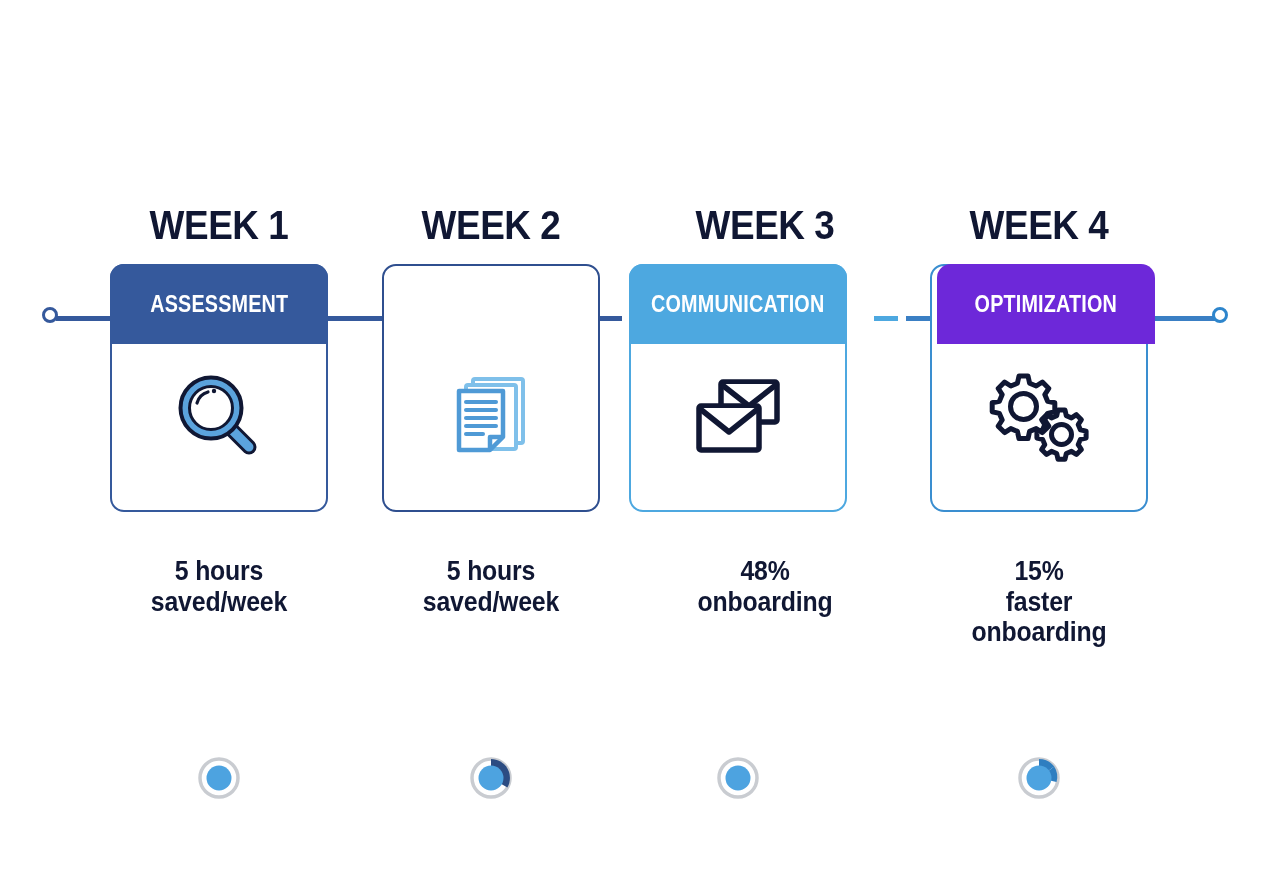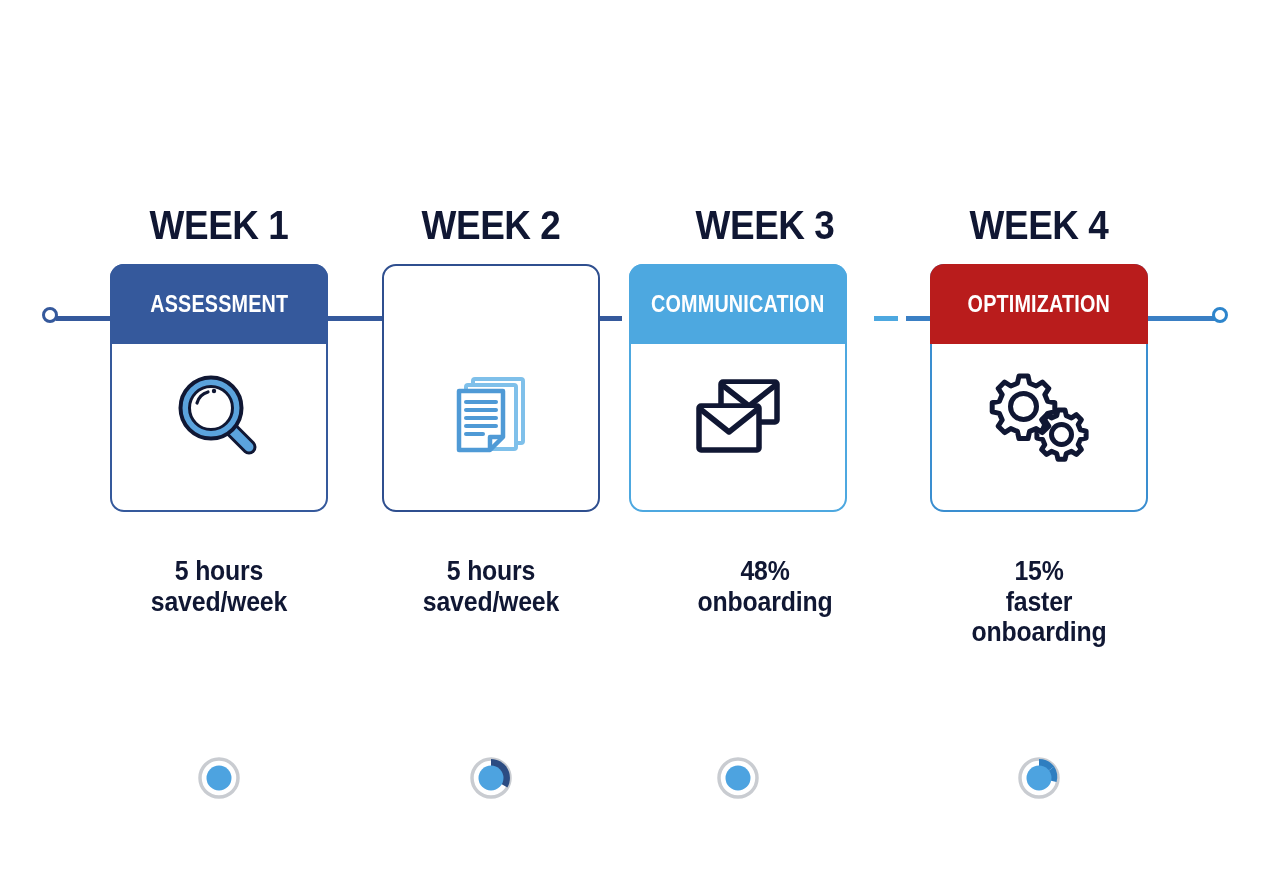--- a/index.html
+++ b/index.html
@@ -225,21 +225,21 @@
     <div class="indicator" style="left:85px;">
       <svg width="48" height="48" viewBox="0 0 48 48">
         <circle cx="24" cy="24" r="19" fill="#ffffff" stroke="#c9ccd1" stroke-width="3.5"></circle>
         <circle cx="24" cy="24" r="12.5" fill="#4da3e0"></circle>
       </svg>
     </div>
   </div>
 
   <div class="card" style="left:930px;">
     <div class="card-body" style="border:2px solid #3a8ed0;"></div>
-    <div class="card-header" style="background:#b91c1c;">
+    <div class="card-header" style="background:#6d28d9;margin-left:7px;">
       <div class="card-header-label">OPTIMIZATION</div>
     </div>
     <div class="card-icon">
       <svg width="104" height="92" viewBox="0 0 104 92">
         <g fill="none" stroke="#101733" stroke-width="5" stroke-linejoin="round">
           <path d="M32 6 l9 0 1.6 7.2 6.6 2.8 6.2-4 6.4 6.4 -4 6.2 2.8 6.6 7.2 1.6 0 9 -7.2 1.6 -2.8 6.6 4 6.2 -6.4 6.4 -6.2-4 -6.6 2.8 -1.6 7.2 -9 0 -1.6-7.2 -6.6-2.8 -6.2 4 -6.4-6.4 4-6.2 -2.8-6.6 -7.2-1.6 0-9 7.2-1.6 2.8-6.6 -4-6.2 6.4-6.4 6.2 4 6.6-2.8 z"></path>
           <circle cx="36.5" cy="36.5" r="13"></circle>
           <path d="M71 40 l7 0 1.3 5.7 5.2 2.2 4.9-3.2 5 5 -3.2 4.9 2.2 5.2 5.7 1.3 0 7 -5.7 1.3 -2.2 5.2 3.2 4.9 -5 5 -4.9-3.2 -5.2 2.2 -1.3 5.7 -7 0 -1.3-5.7 -5.2-2.2 -4.9 3.2 -5-5 3.2-4.9 -2.2-5.2 -5.7-1.3 0-7 5.7-1.3 2.2-5.2 -3.2-4.9 5-5 4.9 3.2 5.2-2.2 z"></path>
           <circle cx="74.5" cy="64.5" r="10"></circle>
         </g>

